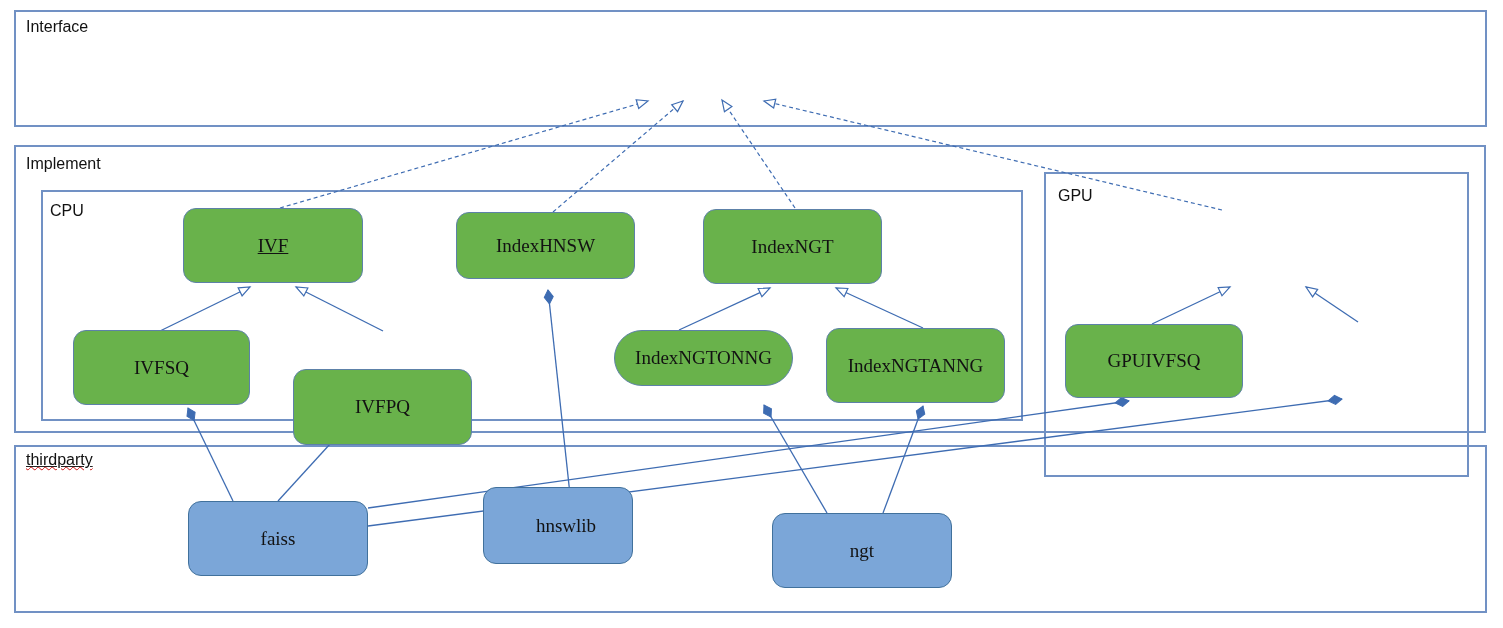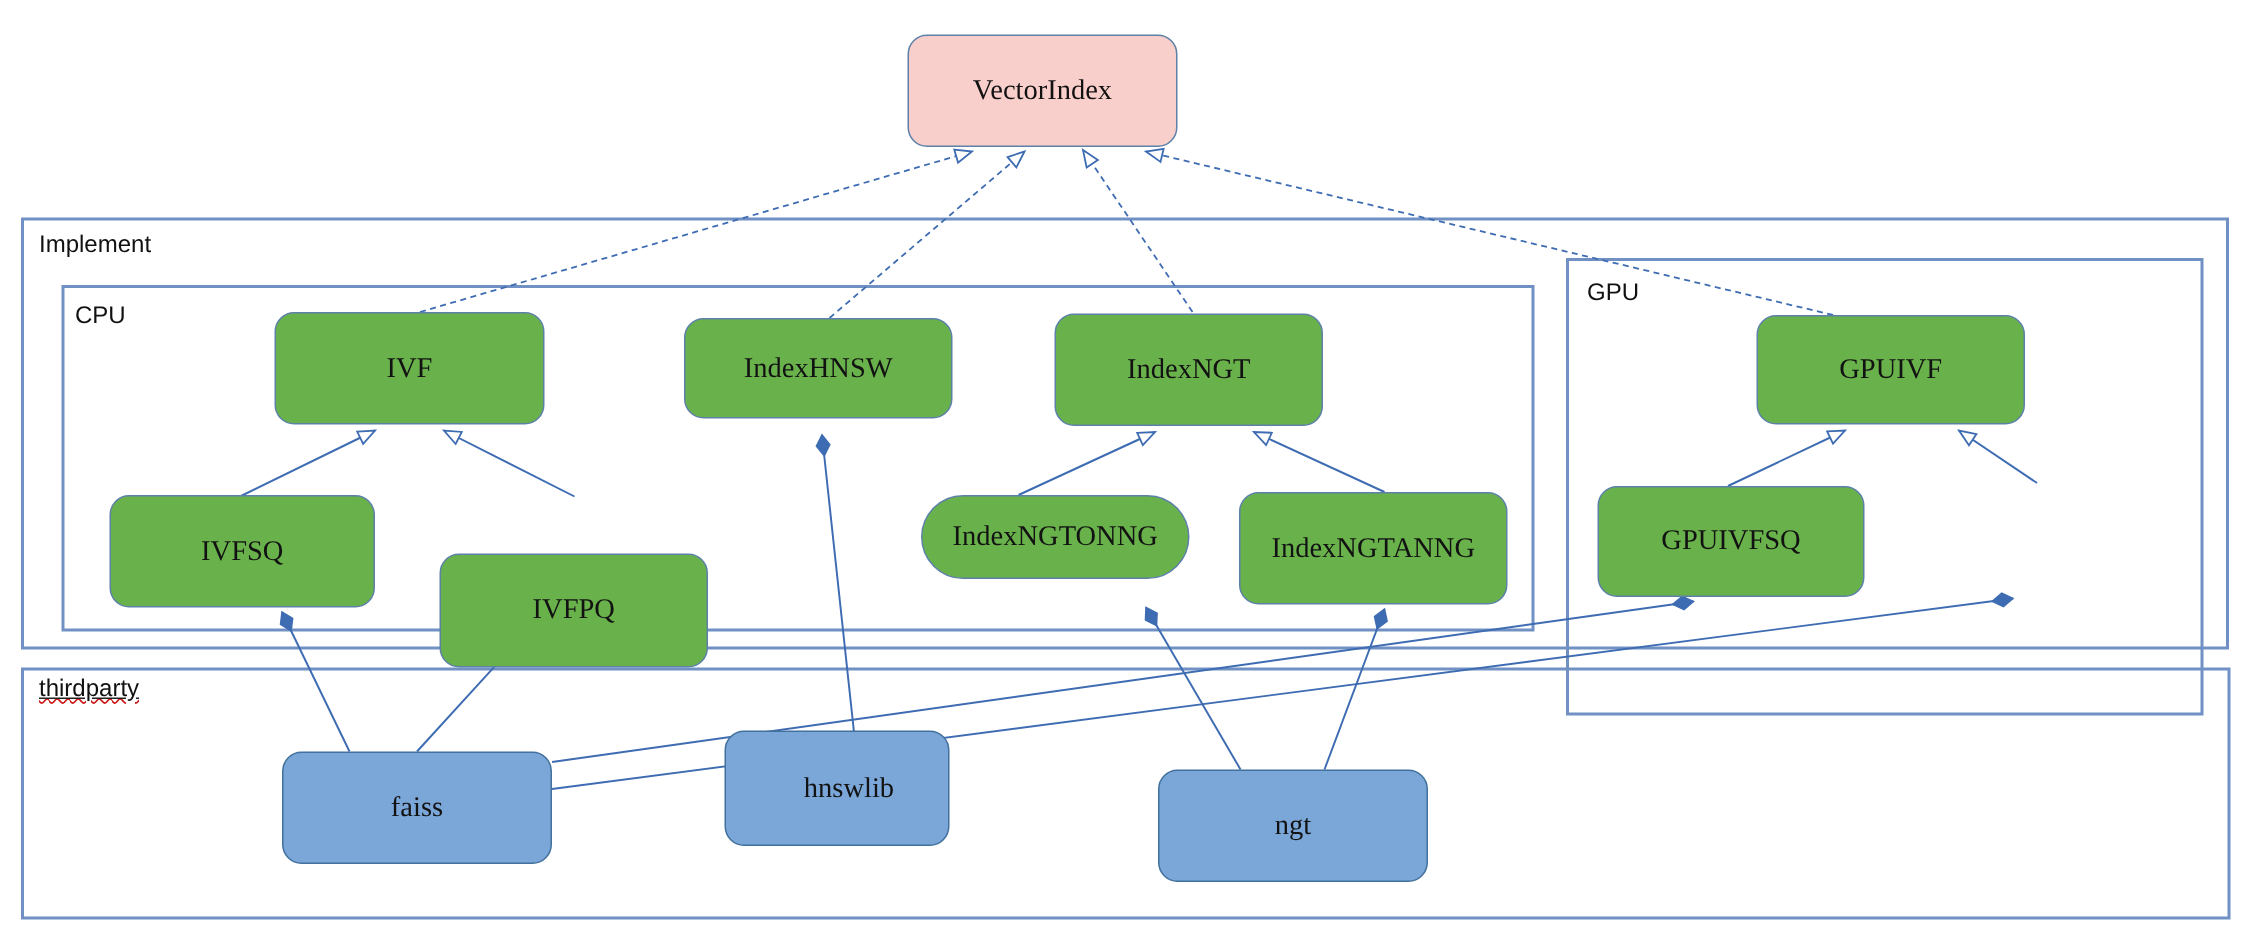--- a/index.html
+++ b/index.html
@@ -47,20 +47,23 @@
   .edge      { stroke: #3e6cb2; stroke-width: 1.3; fill: none; }
   .edge.dash { stroke-dasharray: 4 3; stroke-width: 1.2; }
   .squiggle-outer { text-decoration: underline wavy #cc1111; text-decoration-thickness: 1px; text-align: right; }
   .squiggle-inner { text-decoration: underline solid #222222; }
 </style>
 </head>
 <body>
 
 <div id="stage">
 
+  <div class="container" style="left:14px; top:10px; width:1473px; height:117px;">
+    <span class="clabel" style="left:10px; top:6px;">Interface</span>
+  </div>
 
   <div class="container" style="left:14px; top:145px; width:1472px; height:288px;">
     <span class="clabel" style="left:10px; top:8px;">Implement</span>
   </div>
 
   <div class="container" style="left:41px; top:190px; width:982px; height:231px;">
     <span class="clabel" style="left:7px; top:10px;">CPU</span>
   </div>
 
   <div class="container" style="left:1044px; top:172px; width:425px; height:305px;">
@@ -95,39 +98,33 @@
 
     <line class="edge" x1="233" y1="501" x2="188" y2="408" marker-end="url(#mDia)"></line>
     <line class="edge" x1="278" y1="501" x2="362" y2="409" marker-end="url(#mDia)"></line>
     <line class="edge" x1="572" y1="513" x2="548" y2="290" marker-end="url(#mDia)"></line>
     <line class="edge" x1="827" y1="513" x2="764" y2="405" marker-end="url(#mDia)"></line>
     <line class="edge" x1="883" y1="513" x2="923" y2="406" marker-end="url(#mDia)"></line>
     <line class="edge" x1="368" y1="508" x2="1129" y2="401" marker-end="url(#mDia)"></line>
     <line class="edge" x1="368" y1="526" x2="1342" y2="399" marker-end="url(#mDia)"></line>
   </svg>
 
-  <div class="node pink" style="left:605px; top:23px; width:180px; height:75px;">
-    <span>VectorIndex</span>
-  </div>
 
-  <div class="node green" style="left:183px; top:208px; width:180px; height:75px;">
+  <div class="node green" style="left:183px; top:208px; width:180px; height:75px;text-decoration:underline;">
     <span>IVF</span>
   </div>
 
   <div class="node green" style="left:456px; top:212px; width:179px; height:67px;">
     <span>IndexHNSW</span>
   </div>
 
   <div class="node green" style="left:703px; top:209px; width:179px; height:75px;">
     <span>IndexNGT</span>
   </div>
 
-  <div class="node green" style="left:1171px; top:210px; width:179px; height:73px;">
-    <span>GPUIVF</span>
-  </div>
 
   <div class="node green" style="left:73px; top:330px; width:177px; height:75px;">
     <span>IVFSQ</span>
   </div>
 
   <div class="node green" style="left:293px; top:331px; width:179px; height:76px;margin-top:38px;">
     <span>IVFPQ</span>
   </div>
 
   <div class="node green" style="left:614px; top:330px; width:179px; height:56px;border-radius:29px;">

